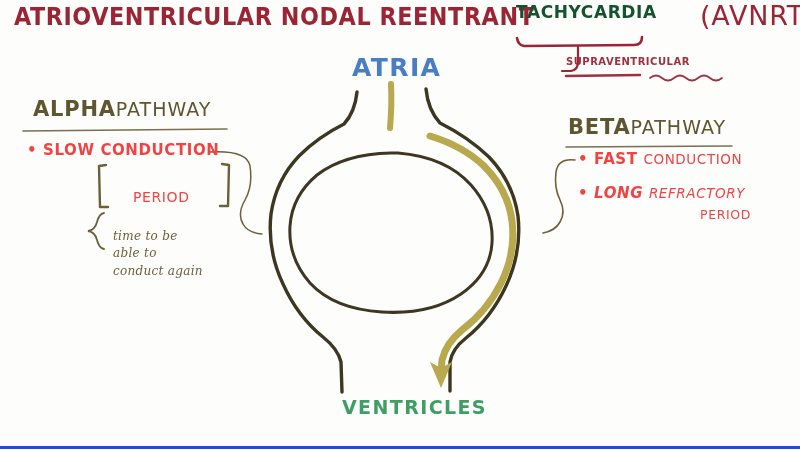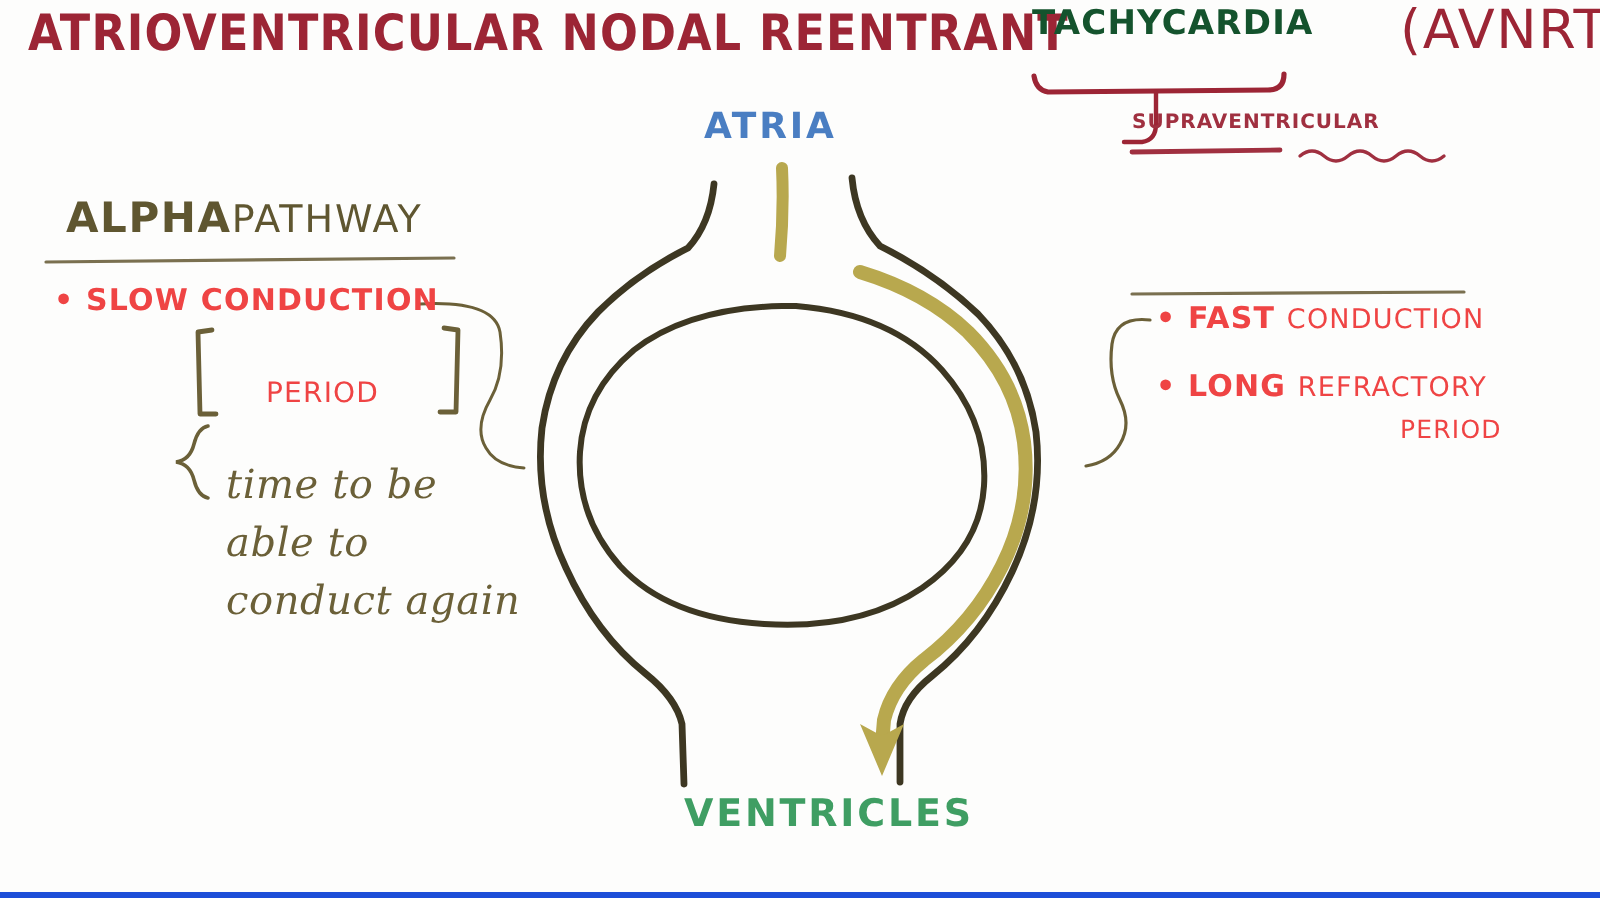--- a/index.html
+++ b/index.html
@@ -66,21 +66,21 @@
     font-size: 10px;
     font-weight: 600;
     color: #a03040;
     letter-spacing: 0.5px;
   }
 
   
   .lbl-atria {
     left: 352px;
     top: 55px;
-    font-size: 18px;
+    font-size: 25px;
     font-weight: 700;
     color: #4a7ec2;
     letter-spacing: 1.4px;
   }
   .lbl-ventricles {
     left: 342px;
     top: 398px;
     font-size: 19px;
     font-weight: 700;
     color: #3f9e63;
@@ -103,21 +103,21 @@
   .b-beta1 { left: 578px; top: 152px; font-size: 15px; font-weight: 600; letter-spacing: 0.6px; }
   .b-beta1 .thin { font-weight: 500; font-size: 13.5px; }
   .b-beta2 { left: 578px; top: 186px; font-size: 15px; font-weight: 600; letter-spacing: 0.6px; }
   .b-beta2 .thin { font-weight: 500; font-size: 13.5px; }
   .b-beta2b { left: 700px; top: 208px; font-size: 12.5px; font-weight: 500; letter-spacing: 0.6px; }
 
   
   .note {
     left: 113px;
     top: 228px;
-    font-size: 20px;
+    font-size: 12px;
     font-weight: 400;
     font-style: italic;
     font-family: "DejaVu Serif", serif;
     letter-spacing: 0.3px;
     line-height: 1.45;
     color: #6b6038;
   }
 
   svg.layer {
     position: absolute;
@@ -225,19 +225,20 @@
   <div class="hw lbl-ventricles" style="font-variant: small-caps; text-transform: uppercase;">Ventricles</div>
 
   <div class="hw b-alpha1 ink" style="font-variant: small-caps; text-transform: uppercase;">•&nbsp;<span>Slow</span> <span class="thin">Conduction</span></div>
 
   <div class="hw b-alpha2b ink" style="font-variant: small-caps; text-transform: uppercase;">Period</div>
 
   <div class="hw note">time to be
 able to
 conduct again</div>
 
+  <div class="hw head-beta ink-dark" style="font-variant: small-caps; text-transform: uppercase;"><span>Beta</span><span class="reg">Pathway</span></div>
 
   <div class="hw b-beta1 ink" style="font-variant: small-caps; text-transform: uppercase;">•&nbsp;<span>Fast</span> <span class="thin">Conduction</span></div>
 
-  <div class="hw b-beta2 ink" style="font-variant: small-caps; text-transform: uppercase;">•&nbsp;<span>Long</span> <span class="thin">Refractory</span></div>
+  <div class="hw b-beta2 ink" style="font-variant: small-caps; text-transform: uppercase; font-style: italic;">•&nbsp;<span>Long</span> <span class="thin">Refractory</span></div>
   <div class="hw b-beta2b ink" style="font-variant: small-caps; text-transform: uppercase;">Period</div>
 
 </div>
 
 </body></html>

